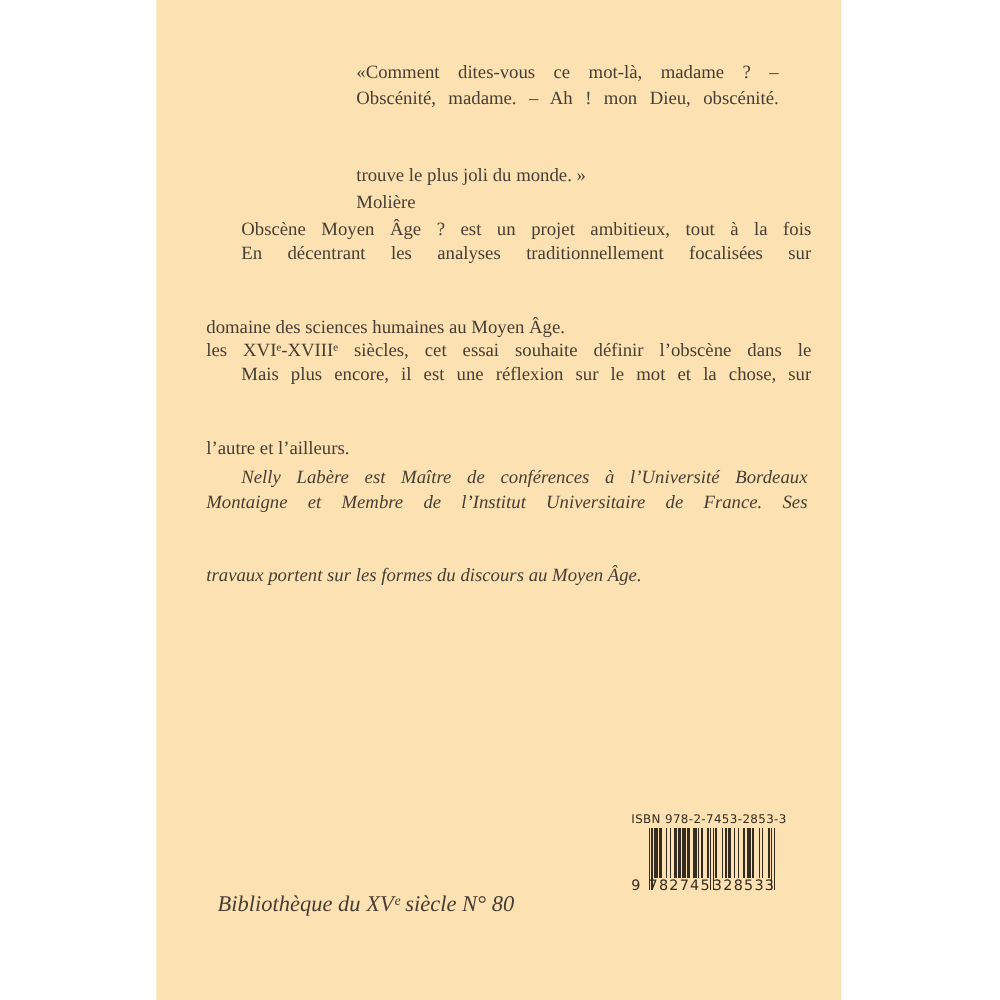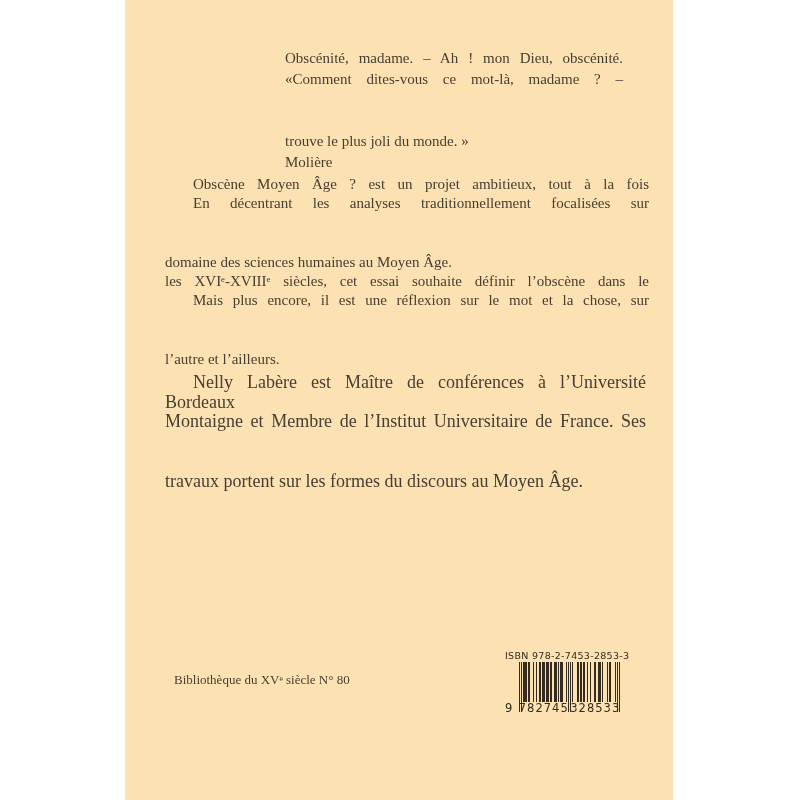--- a/index.html
+++ b/index.html
@@ -59,27 +59,29 @@
   .lead-line{
     text-indent:28px;
     text-align:justify;
     text-align-last:justify;
   }
   .italic{}
   .bio{
     position:absolute;
     left:40px;top:373px;
     width:481px;
+    font-size:15px;
+    line-height:19.5px;
+    font-style:italic;
+  }
+  .collection{
+    position:absolute;
+    left:49px;top:713px;
     font-size:18px;
-    line-height:19.5px;
-  }
-  .collection{
-    position:absolute;
-    left:49px;top:672px;
-    font-size:13px;
+    font-style:italic;
     white-space:nowrap;
   }
   .barcode{
     position:absolute;
     left:380px;top:650px;
     width:116px;height:68px;
     font-family:"DejaVu Sans","Liberation Sans",sans-serif;
   }
   .isbn-label{
     position:absolute;
@@ -106,22 +108,22 @@
   .digits .d9{width:13px;text-align:left;}
   .digits .grp{flex:1;text-align:center;letter-spacing:1px;}
 </style>
 </head>
 <body>
 
 <div class="cover">
 
   <div class="quote justify">
     <div>
+        <div class="line">«Comment dites-vous ce mot-là, madame ? –</div>
         <div class="line">Obscénité, madame. – Ah ! mon Dieu, obscénité.</div>
-        <div class="line">«Comment dites-vous ce mot-là, madame ? –</div>
         <div class="line last">trouve le plus joli du monde. »</div>
       </div>
     <div class="attribution">Molière</div>
   </div>
 
   <div class="body-text">
     <div class="para justify">
       <div class="line lead-line"><span class="italic">Obscène Moyen Âge ?</span><span> est un projet ambitieux, tout à la fois</span></div>
     </div>
     <div class="para justify indent-first">

